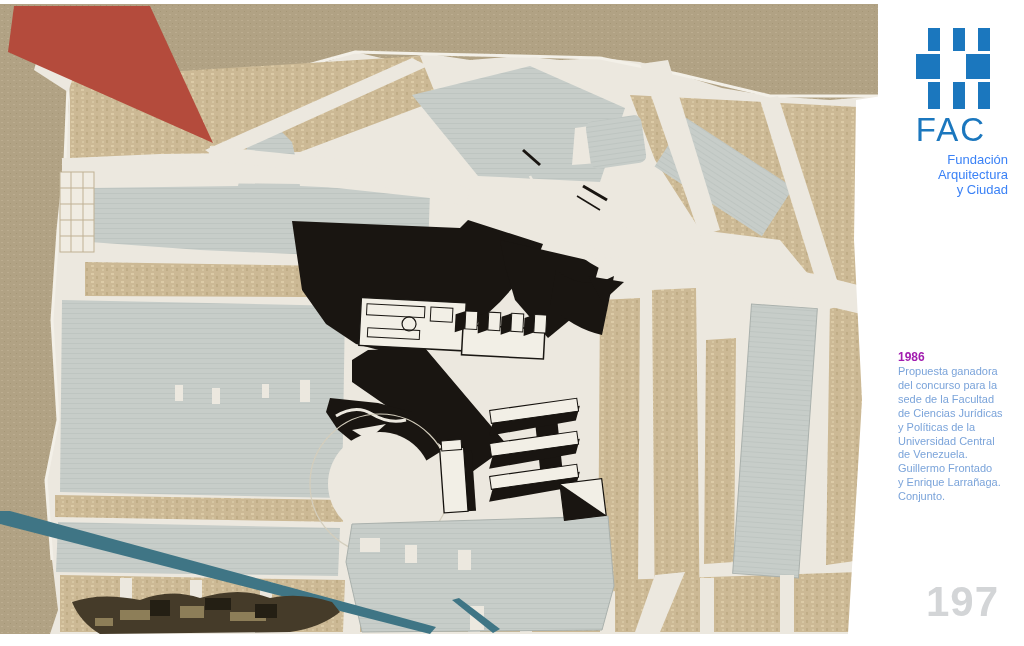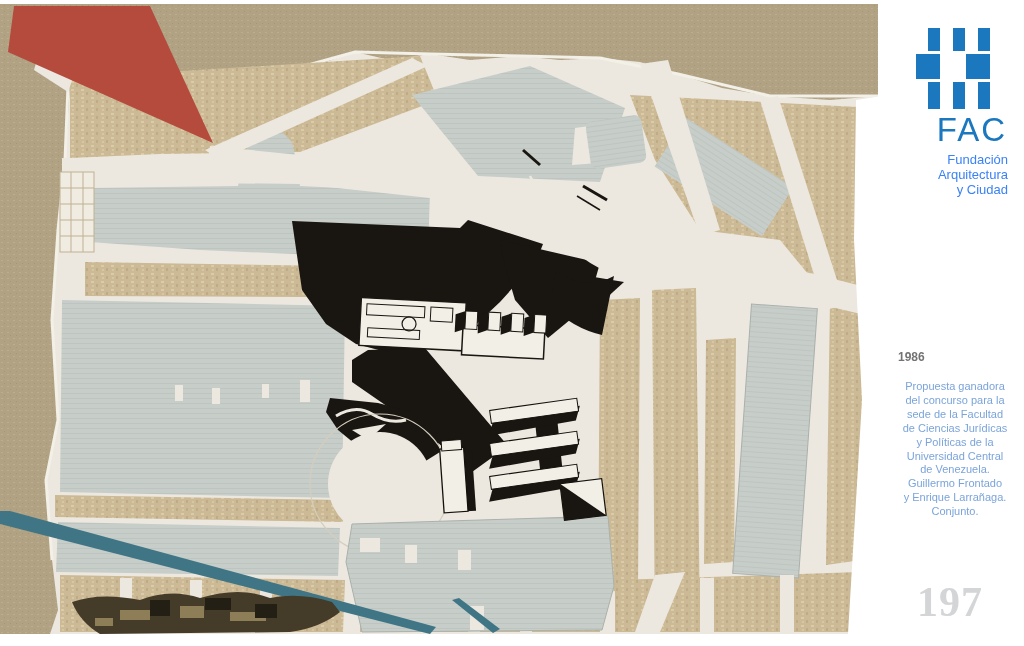--- a/index.html
+++ b/index.html
@@ -3,27 +3,27 @@
 <meta charset="utf-8">
 <style>
   html,body{margin:0;padding:0;background:#ffffff;}
   .page{position:relative;width:1024px;height:646px;background:#ffffff;overflow:hidden;
         font-family:"Liberation Sans", sans-serif;}
   .art{position:absolute;left:0;top:0;width:882px;height:646px;}
   .sidebar{position:absolute;left:882px;top:0;width:142px;height:646px;background:#ffffff;}
   .logo-block{position:absolute;top:26px;right:16px;width:110px;text-align:right;}
   .logo-mark{display:block;margin-left:auto;}
   .fac-acronym{color:#1b77be;font-size:33px;font-weight:400;letter-spacing:2px;
-               line-height:1;margin-top:3px;margin-right:1px;}
+               line-height:1;margin-top:3px;margin-right:22px;}
   .fac-name{color:#3b82f6;font-size:13px;line-height:15px;margin-top:6px;white-space:pre-line;}
   .caption{position:absolute;top:350px;left:16px;width:114px;color:#7ba4da;}
-  .caption-year{font-weight:bold;font-size:12px;line-height:14px;color:#737373;}
-  .caption-text{font-size:11px;line-height:13.9px;white-space:pre-line;margin-top:16px;text-align:center;}
-  .page-number{position:absolute;top:581px;right:41px;font-size:42px;font-weight:bold;
-               color:#d3d5d7;letter-spacing:1px;line-height:1;font-family:Liberation Serif, serif;}
+  .caption-year{font-weight:bold;font-size:12px;line-height:14px;color:#a21caf;}
+  .caption-text{font-size:11px;line-height:13.9px;white-space:pre-line;margin-top:1px;}
+  .page-number{position:absolute;top:581px;right:25px;font-size:42px;font-weight:bold;
+               color:#d3d5d7;letter-spacing:1px;line-height:1;}
 </style>
 </head>
 <body>
 
 <div class="page">
 
   <div class="art">
     <svg viewBox="0 0 882 646" width="882" height="646">
       <defs>
         <pattern id="khp" width="6" height="6" patternUnits="userSpaceOnUse">

